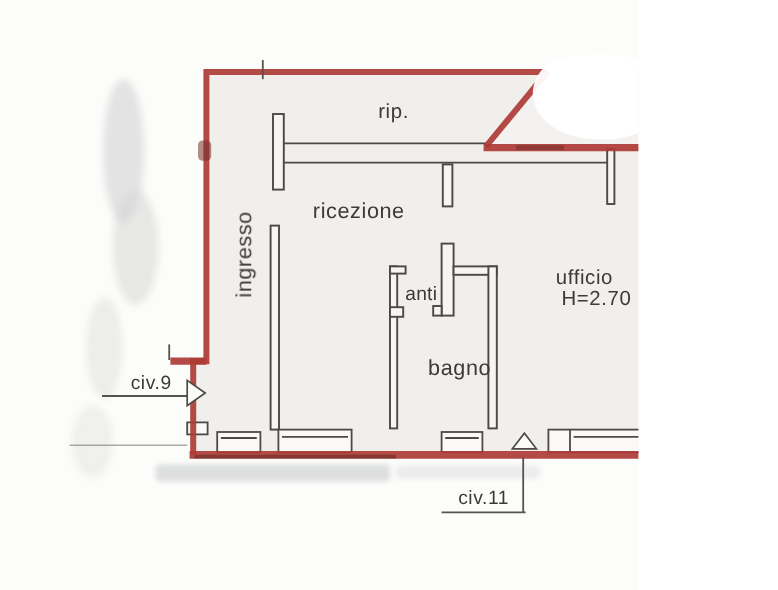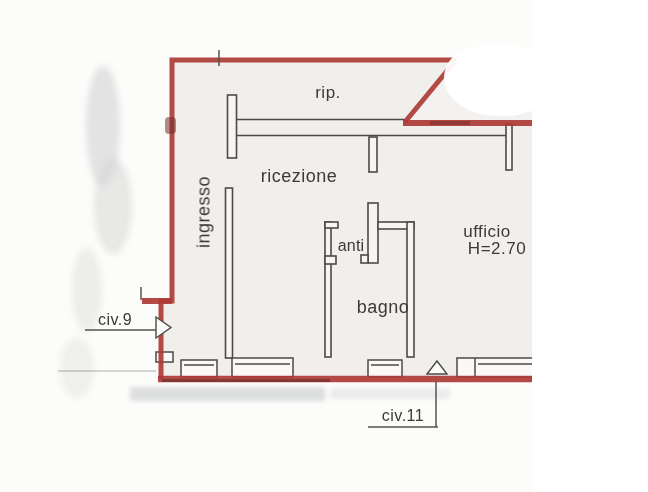--- a/index.html
+++ b/index.html
@@ -109,15 +109,15 @@
     <polygon points="427,374 437,361 447,374" fill="#fbfbfa" stroke="#4b4a47" stroke-width="1.4"></polygon>
   </svg>
 
   <div class="label" style="left:328px;top:93px;font-size:17px;">rip.</div>
   <div class="label" style="left:299px;top:176px;font-size:18px;">ricezione</div>
   <div class="label vert" style="left:204px;top:212px;font-size:18px;">ingresso</div>
   <div class="label" style="left:351px;top:246px;font-size:16px;letter-spacing:.2px;">anti</div>
   <div class="label" style="left:367px;top:307px;font-size:18px;margin-left:16px;">bagno</div>
   <div class="label" style="left:487px;top:232px;font-size:17px;">ufficio</div>
   <div class="label" style="left:486px;top:249px;font-size:17px;margin-left:11px;">H=2.70</div>
-  <div class="label" style="left:115px;top:320px;font-size:16px;">civ.9</div>
+  <div class="label" style="left:126px;top:320px;font-size:16px;">civ.9</div>
   <div class="label" style="left:403px;top:416px;font-size:16px;">civ.11</div>
 </div>
 
 </body></html>

